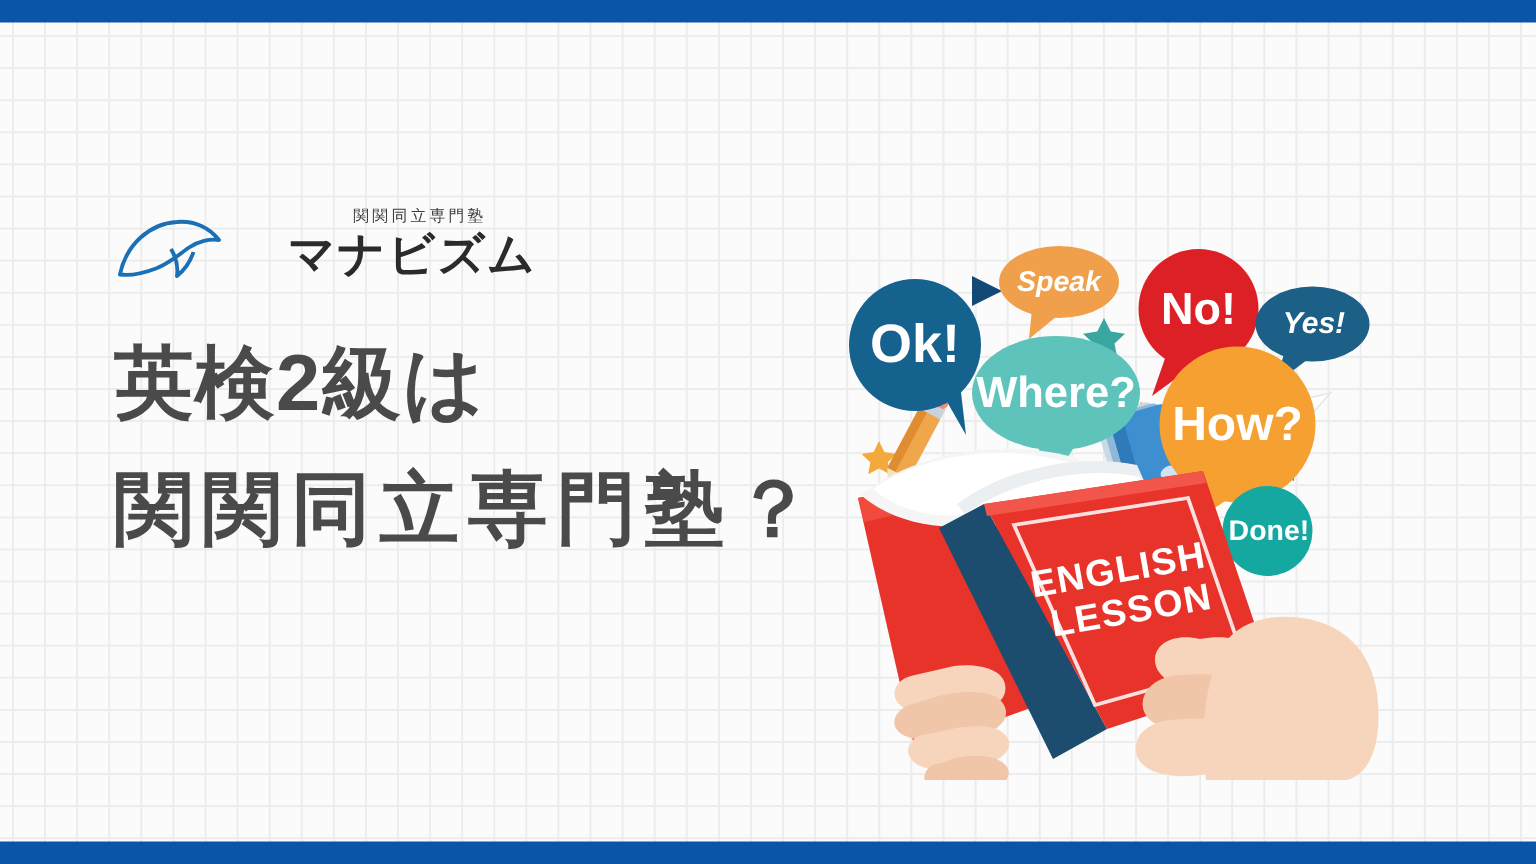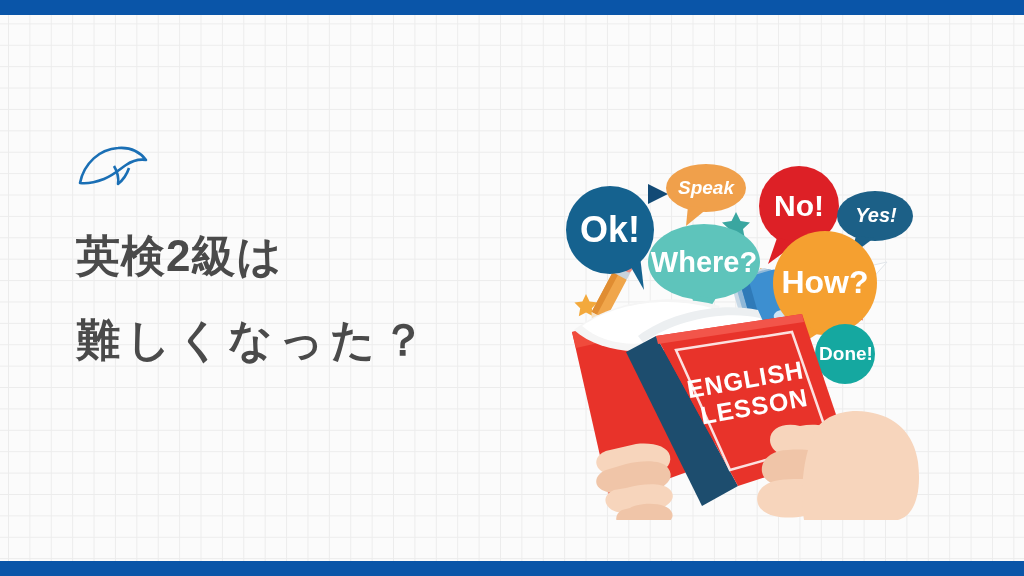--- a/index.html
+++ b/index.html
@@ -77,21 +77,21 @@
   }
 
   
   #headline {
     position: absolute;
     left: 76px;
     top: 214px;
     width: 470px;
   }
   .headline-line {
-    font-size: 44px;
+    font-size: 53px;
     font-weight: 900;
     color: #4a4a4a;
     line-height: 84px;
     letter-spacing: 1px;
     white-space: nowrap;
   }
   .headline-line.second { letter-spacing: 6px; }
 
   
   #illustration {
@@ -128,25 +128,29 @@
   <div class="bar bar-bottom"></div>
 
   <div id="logo-block">
     <div id="dolphin-icon">
       <svg viewBox="0 0 84 50" width="84" height="50">
         <path d="M6 44 C10 24, 26 10, 44 9 C56 8, 66 13, 72 21 C66 20, 58 22, 52 26
                  C46 30, 40 36, 30 40 C22 43, 13 45, 6 44 Z" fill="none" stroke="#1a6fb5" stroke-width="2.6" stroke-linejoin="round"></path>
         <path d="M40 27 C43 32, 45 38, 44 45 C49 41, 53 35, 55 29" fill="none" stroke="#1a6fb5" stroke-width="2.6" stroke-linejoin="round"></path>
       </svg>
     </div>
+    <div id="logo-text-group">
+      <div id="logo-sub">関関同立専門塾</div>
+      <div id="logo-main">マナビズム</div>
+    </div>
   </div>
 
   <div id="headline">
     <div class="headline-line first">英検2級は</div>
-    <div class="headline-line second">難しくなった？</div>
+    <div class="headline-line second">関関同立専門塾？</div>
   </div>
 
   <div id="illustration">
     <svg viewBox="0 0 400 370" width="400" height="370">
 
       <g>
         <path d="M96 34 L116 44 L96 54 Z" fill="#124a75"></path>
       </g>
       <g>
         <path d="M184 62 l4.5 9 9.5 1.5 -7 6.5 1.8 9.5 -8.8 -4.6 -8.8 4.6 1.8 -9.5 -7 -6.5 9.5 -1.5 Z" fill="#3aa6a0"></path>

